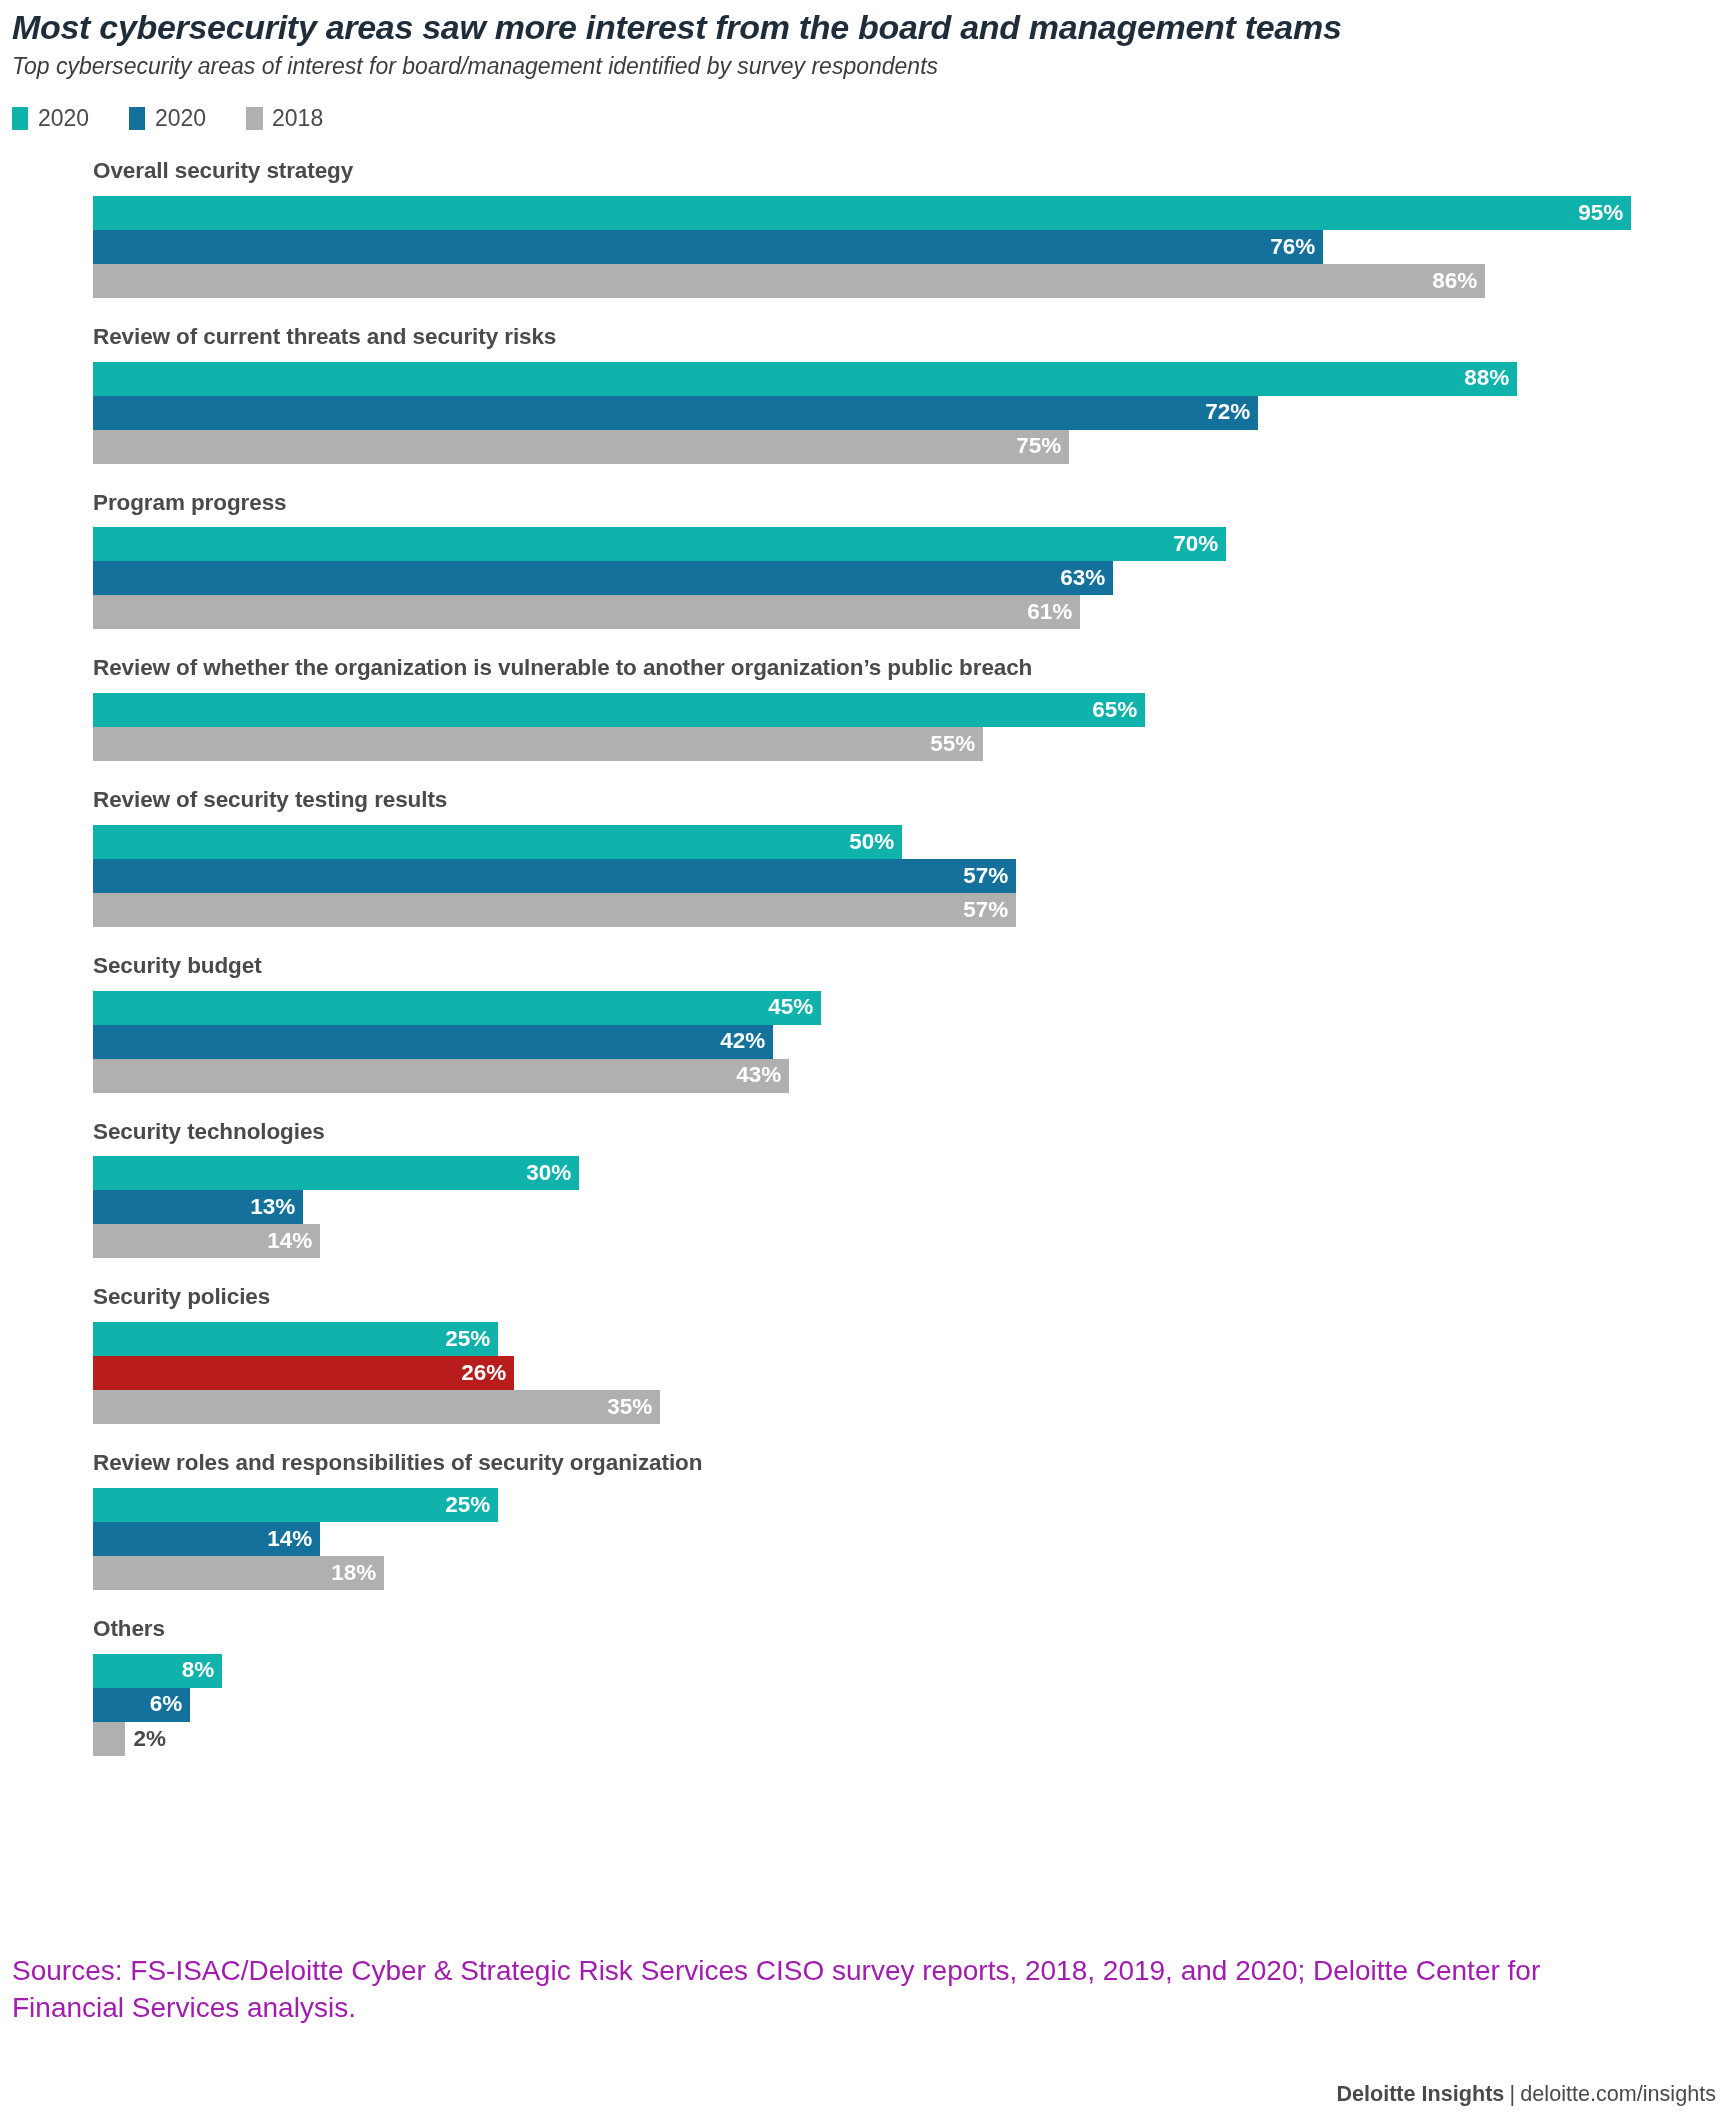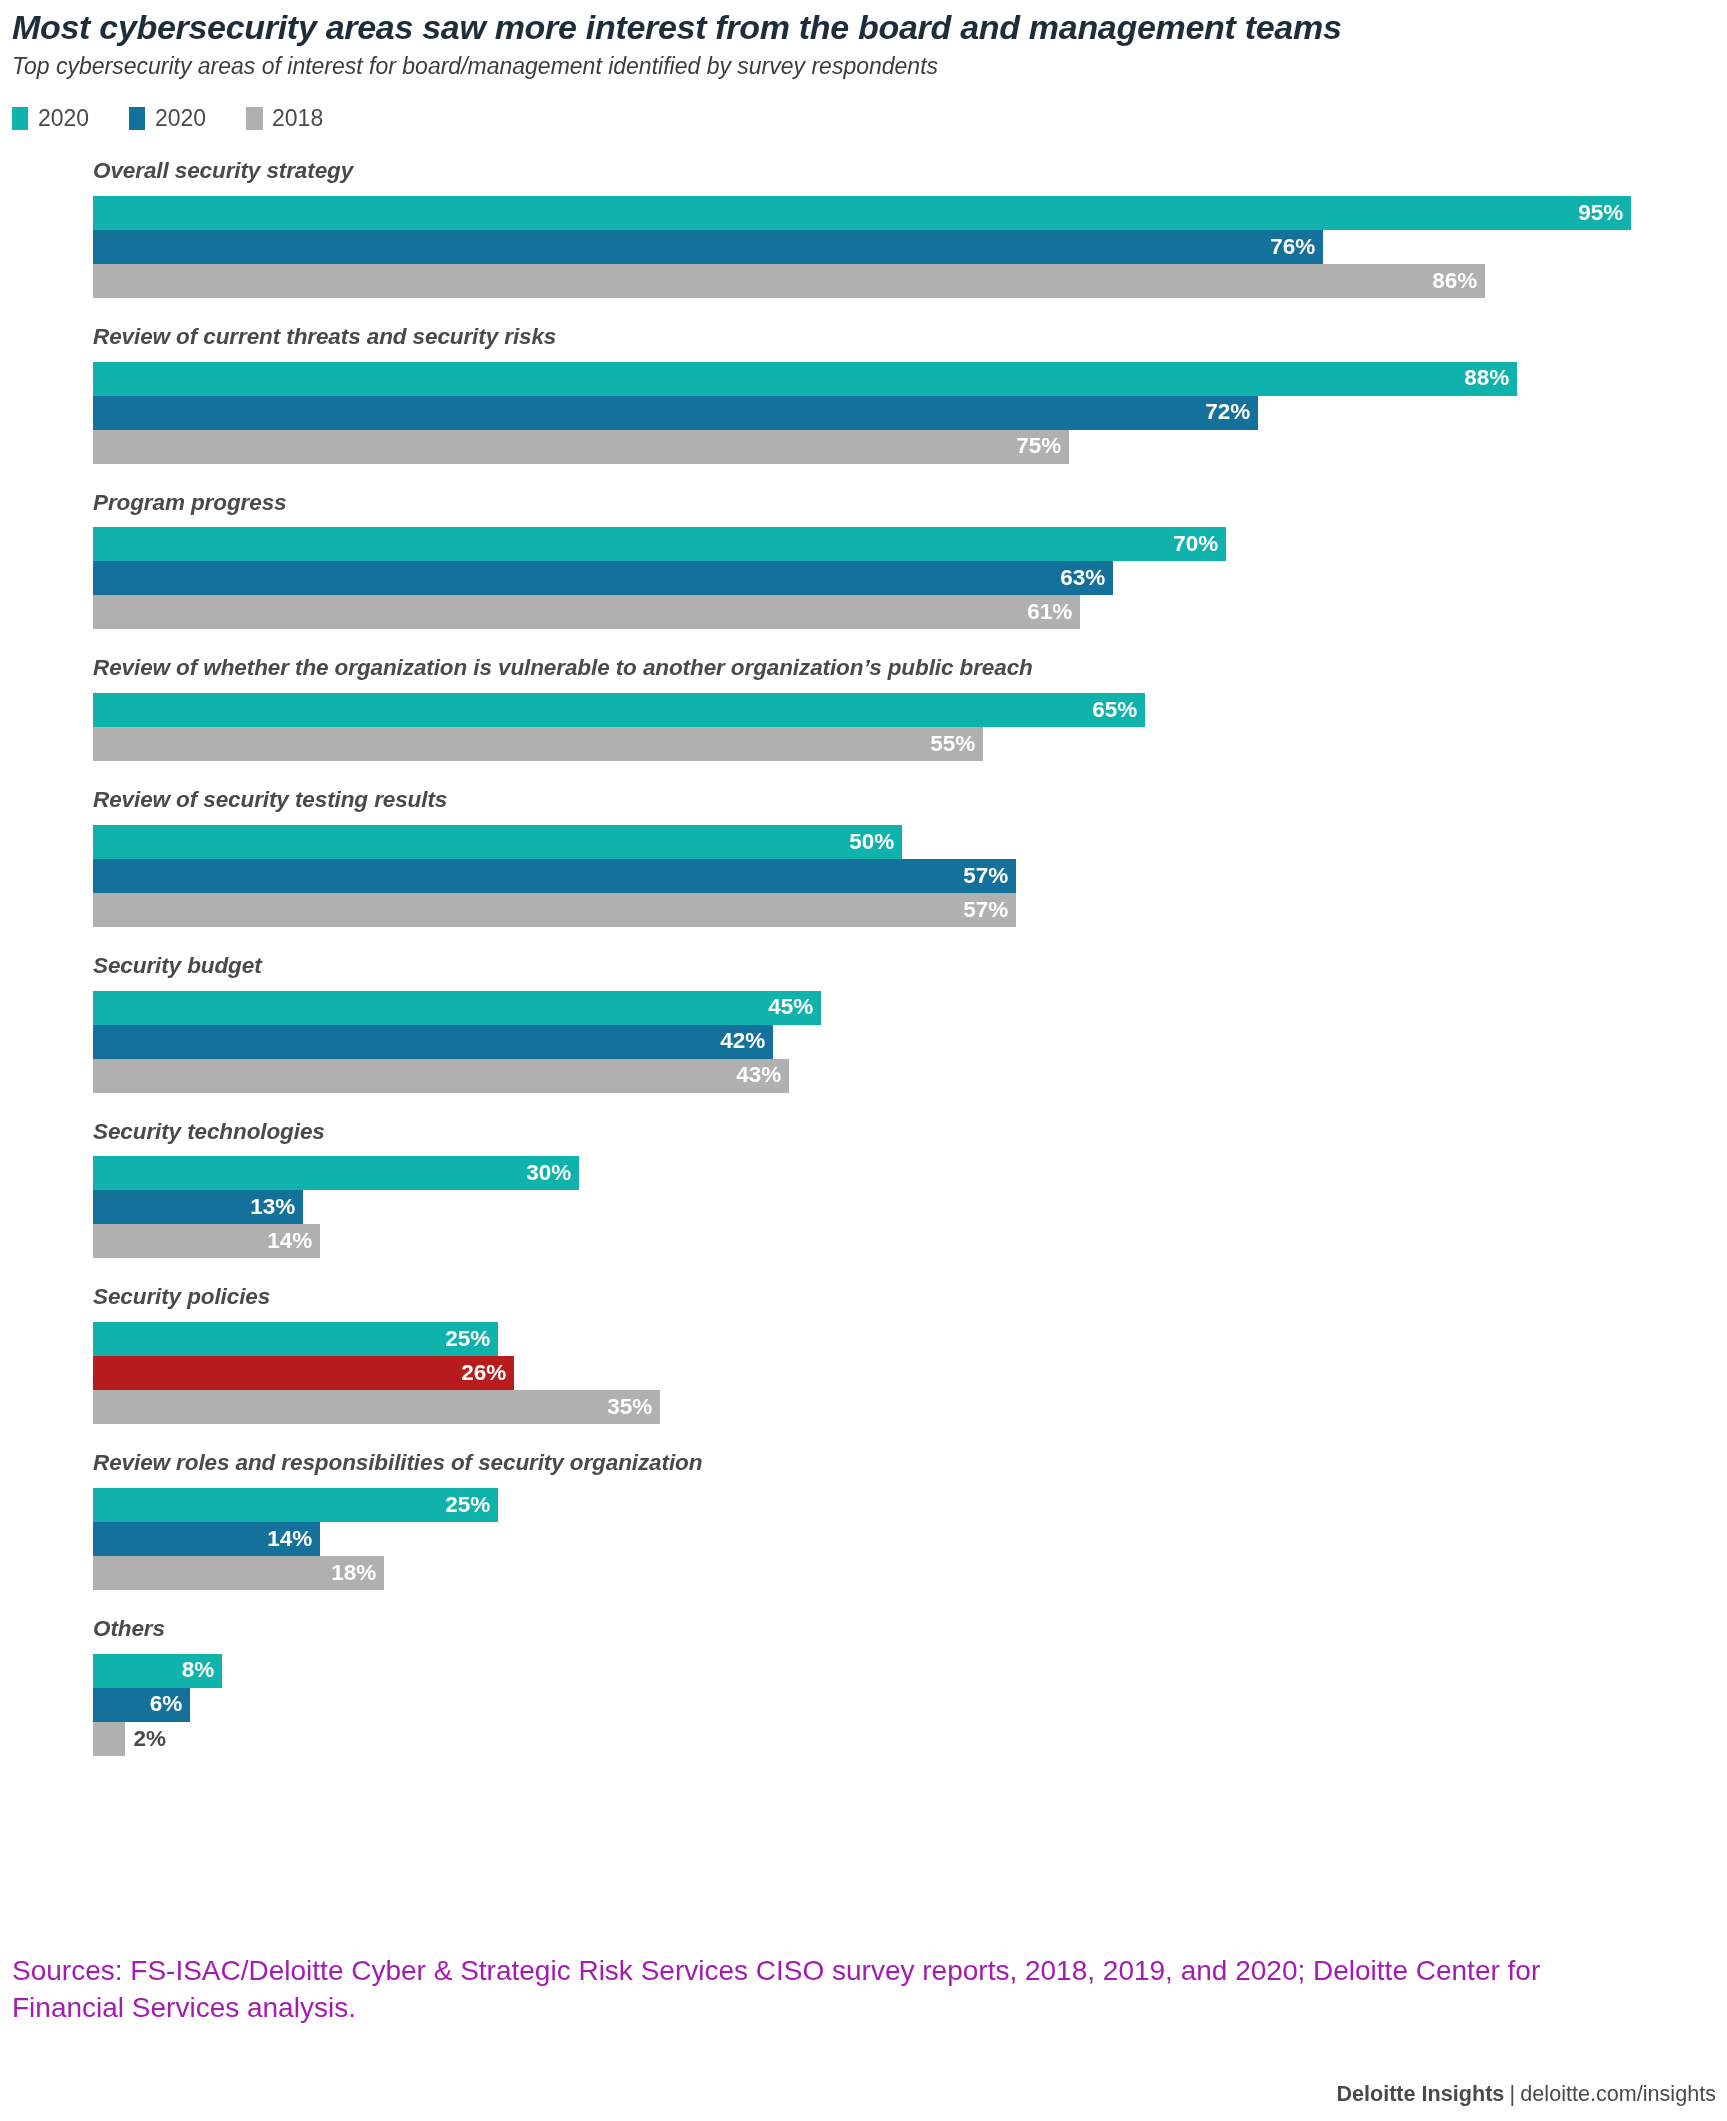--- a/index.html
+++ b/index.html
@@ -71,21 +71,20 @@
     position: relative;
     margin-bottom: 27px;
   }
   .group-label {
     font-size: 22.5px;
     font-weight: bold;
     color: #4a4a4a;
     margin: 0 0 12px 93px;
     line-height: 1.1;
     letter-spacing: -0.1px;
-    font-style: italic;
   }
   .bars {
     position: relative;
     padding-left: 93px;
   }
   .bar-row {
     position: relative;
     height: 34px;
   }
   .bar {

